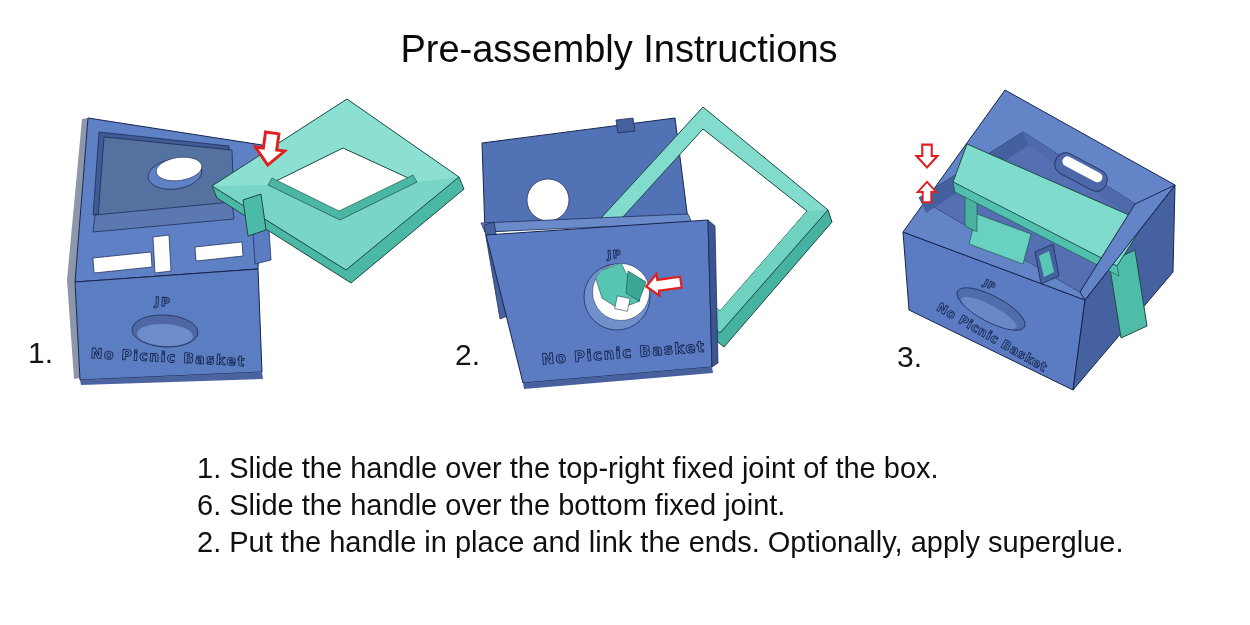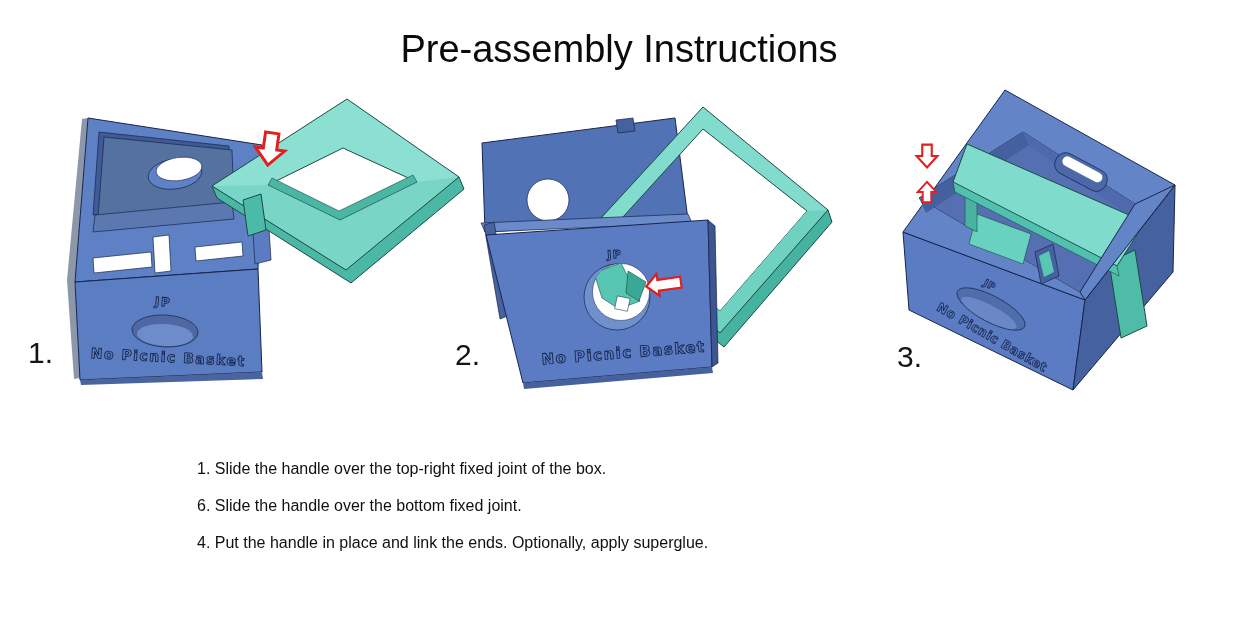--- a/index.html
+++ b/index.html
@@ -2,21 +2,21 @@
 <html><head>
 <meta charset="utf-8">
 <style>
   html,body{margin:0;padding:0;background:#ffffff;}
   body{width:1250px;height:625px;position:relative;overflow:hidden;
        font-family:"Liberation Sans", sans-serif;color:#111;}
   .page-title{position:absolute;left:0;right:12px;top:28px;text-align:center;
        font-size:38px;letter-spacing:0px;color:#0b0b0b;}
   .fig{position:absolute;}
   .fig-label{position:absolute;font-size:30px;color:#141414;}
-  .instructions{position:absolute;left:197px;top:450px;font-size:16px;line-height:37px;color:#101010;}
+  .instructions{position:absolute;left:197px;top:450px;font-size:29px;line-height:37px;color:#101010;}
   
   .blue-ol{stroke:#17254d;stroke-width:1;stroke-linejoin:round;}
   .thin-ol{stroke:#17254d;stroke-width:.7;stroke-linejoin:round;}
   .teal-ol{stroke:#1d4a43;stroke-width:1;stroke-linejoin:round;}
   .teal-thin{stroke:#1d4a43;stroke-width:.6;stroke-linejoin:round;}
   .noline{stroke:none;}
   .engraved{fill:none;stroke:#17254d;stroke-width:.9;font-weight:bold;
        font-family:"DejaVu Sans",sans-serif;letter-spacing:1.5px;}
   .engraved-sm{fill:none;stroke:#17254d;stroke-width:.8;font-weight:bold;
        font-family:"DejaVu Sans",sans-serif;letter-spacing:.5px;}
@@ -131,14 +131,14 @@
   </g>
 </svg>
 
 <div class="fig-label" style="left:28px;top:336px">1.</div>
 <div class="fig-label" style="left:455px;top:338px">2.</div>
 <div class="fig-label" style="left:897px;top:340px">3.</div>
 
 <div class="instructions">
   <div>1. Slide the handle over the top-right fixed joint of the box.</div>
   <div>6. Slide the handle over the bottom fixed joint.</div>
-  <div>4. Put the handle in place and link the ends. Optionally, apply superglue.</div>
+  <div>2. Put the handle in place and link the ends. Optionally, apply superglue.</div>
 </div>
 
 </body></html>

